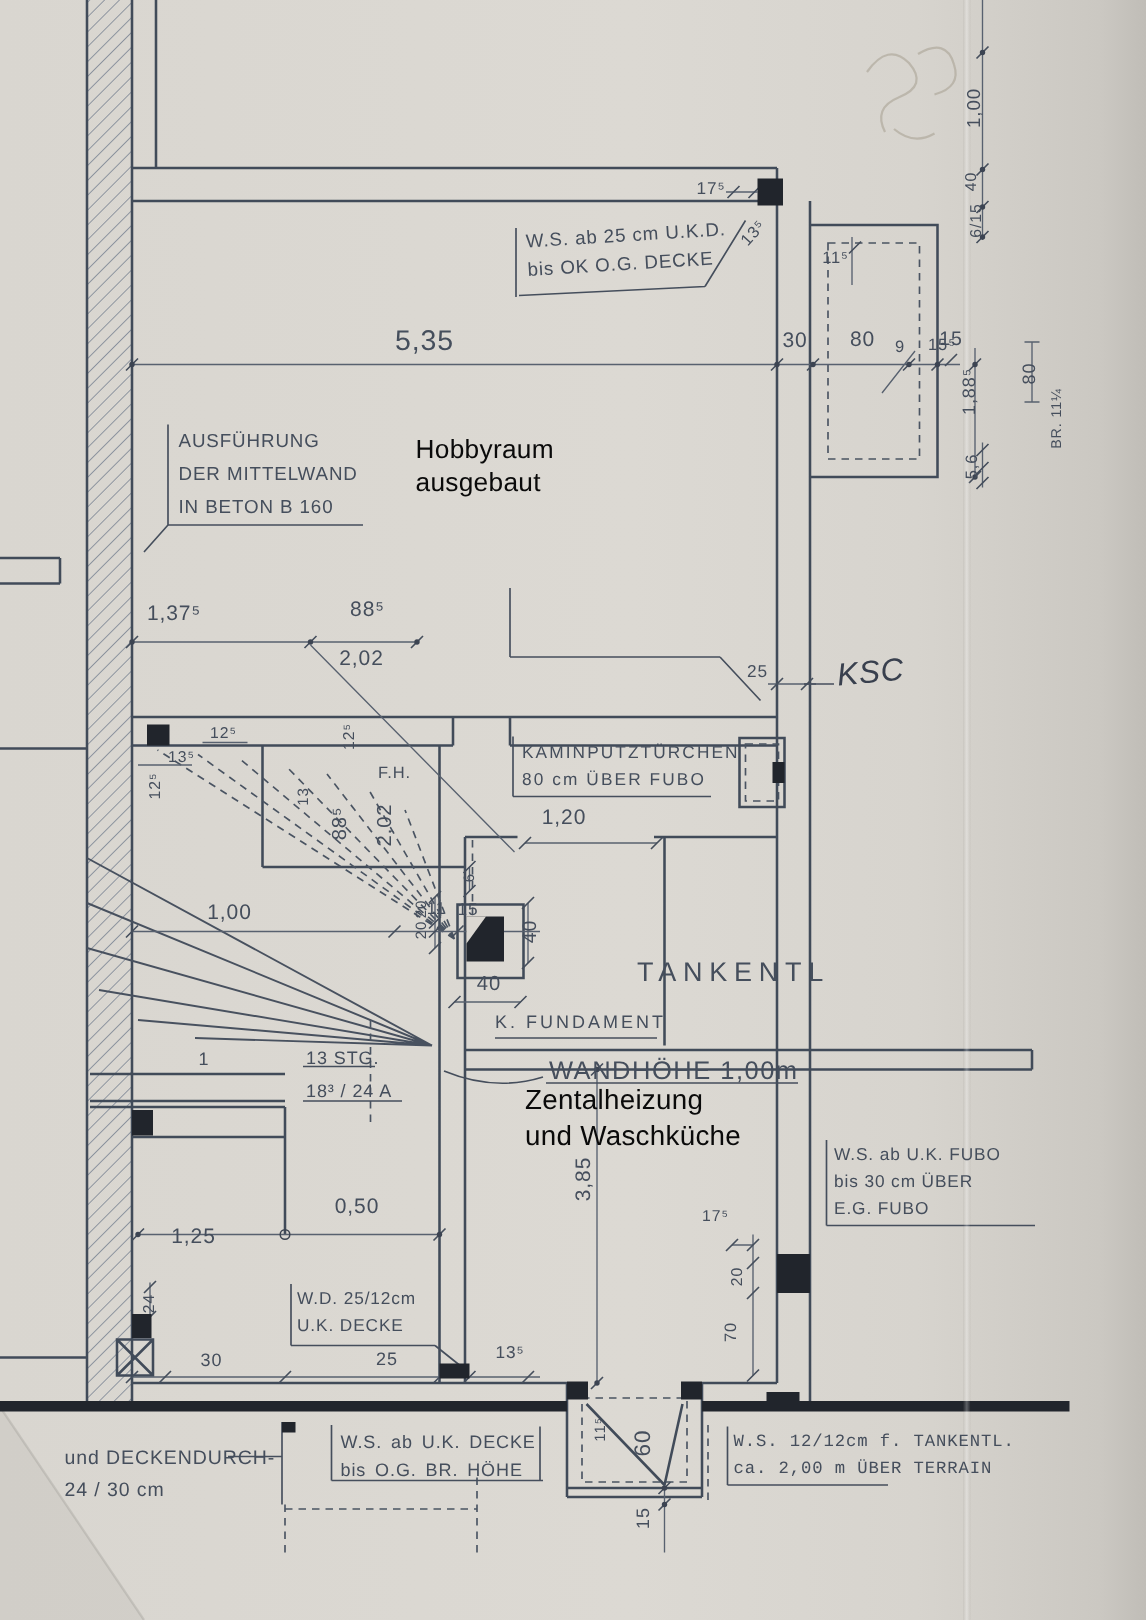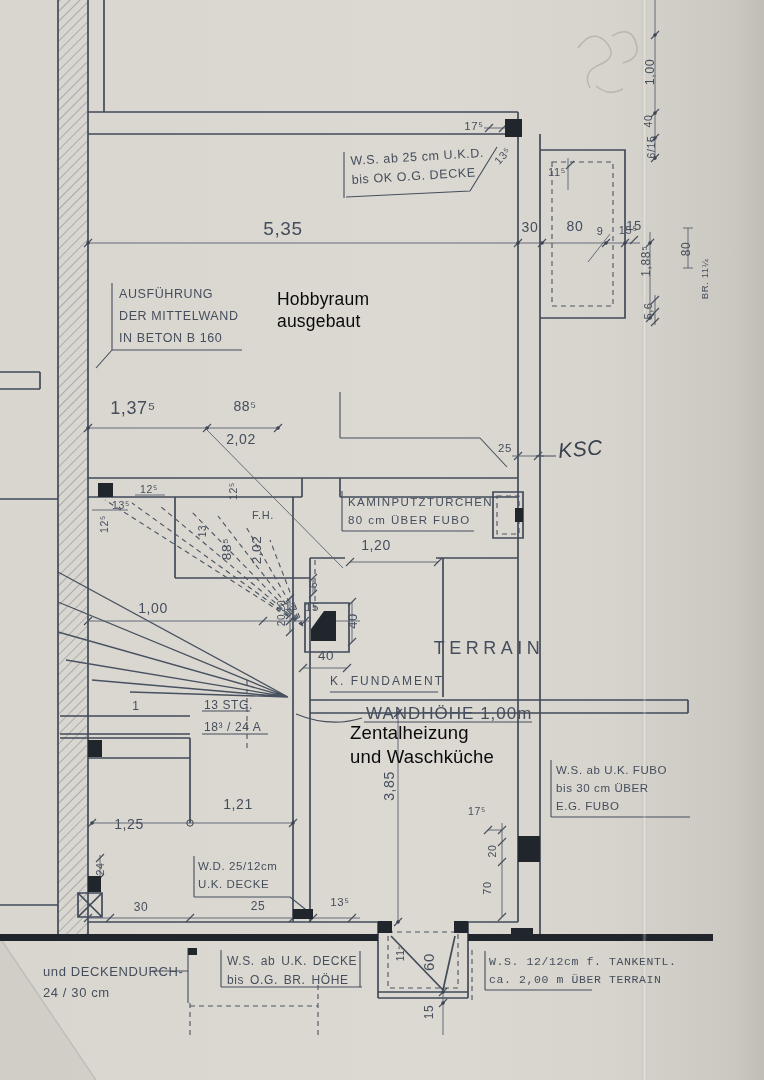--- a/index.html
+++ b/index.html
@@ -169,21 +169,21 @@
 bis OK O.G. DECKE</span>
 <span class="lbl n" style="left:119px;top:284px;font-size:12.5px;line-height:1.75;">AUSFÜHRUNG
 DER MITTELWAND
 IN BETON B 160</span>
 <span class="lbl ov" style="left:277px;top:288px;font-size:17.5px;position:absolute;">Hobbyraum
 ausgebaut</span>
 <span class="lbl it" style="left:558px;top:436px;font-size:21px;transform:rotate(-5deg);color:#39404e;">KSC</span>
 <span class="lbl n" style="left:348px;top:494px;font-size:11.5px;letter-spacing:1.4px;">KAMINPUTZTÜRCHEN
 80 cm ÜBER FUBO</span>
 <span class="lbl c" style="left:263px;top:516px;font-size:11px;">F.H.</span>
-<span class="lbl c" style="left:489px;top:649px;font-size:18px;letter-spacing:4.5px;">TERRAIN</span>
+<span class="lbl c" style="left:489px;top:649px;font-size:18px;letter-spacing:4.5px;">TANKENTL</span>
 <span class="lbl" style="left:330px;top:674px;font-size:12px;letter-spacing:2px;">K. FUNDAMENT</span>
 <span class="lbl" style="left:366px;top:704px;font-size:17px;letter-spacing:1px;">WANDHÖHE 1,00m</span>
 <span class="lbl ov" style="left:350px;top:721px;font-size:18.5px;">Zentalheizung
 und Waschküche</span>
 <span class="lbl n" style="left:204px;top:694px;font-size:12px;line-height:1.85;">13 STG.
 18³ / 24 A</span>
 <span class="lbl c" style="left:136px;top:706px;font-size:12px;">1</span>
 <span class="lbl n" style="left:198px;top:858px;font-size:11.5px;">W.D. 25/12cm
 U.K. DECKE</span>
 <span class="lbl n" style="left:556px;top:762px;font-size:11.5px;">W.S. ab U.K. FUBO
@@ -205,21 +205,21 @@
 <span class="lbl" style="left:503px;top:156px;font-size:11px;transform:translate(-50%,-50%) rotate(-48deg);position:absolute;">13⁵</span>
 <span class="lbl c" style="left:557px;top:173px;font-size:11px;">11⁵</span>
 <span class="lbl r" style="left:650px;top:72px;font-size:12.5px;">1,00</span>
 <span class="lbl r" style="left:648px;top:121px;font-size:10.5px;">40</span>
 <span class="lbl r" style="left:651px;top:147px;font-size:10.5px;">6/15</span>
 <span class="lbl c" style="left:628px;top:231px;font-size:11px;">15⁵</span>
 <span class="lbl r" style="left:646px;top:261px;font-size:12px;">1,88⁵</span>
 <span class="lbl r" style="left:686px;top:249px;font-size:12px;">80</span>
 <span class="lbl r" style="left:705px;top:279px;font-size:9.5px;">BR. 11¼</span>
 <span class="lbl r" style="left:649px;top:311px;font-size:11px;">5,6</span>
-<span class="lbl c" style="left:133px;top:409px;font-size:18px;">1,37⁵</span>
+<span class="lbl c" style="left:116px;top:409px;font-size:14px;">1,37⁵</span>
 <span class="lbl c" style="left:245px;top:406px;font-size:14px;">88⁵</span>
 <span class="lbl c" style="left:241px;top:439px;font-size:14px;">2,02</span>
 <span class="lbl c" style="left:505px;top:449px;font-size:11.5px;">25</span>
 <span class="lbl c" style="left:149px;top:489px;font-size:10.5px;">12⁵</span>
 <span class="lbl c" style="left:121px;top:505px;font-size:10.5px;">13⁵</span>
 <span class="lbl r" style="left:104px;top:524px;font-size:10.5px;">12⁵</span>
 <span class="lbl r" style="left:233px;top:491px;font-size:10.5px;">12⁵</span>
 <span class="lbl r" style="left:203px;top:531px;font-size:10px;">13</span>
 <span class="lbl r" style="left:227px;top:549px;font-size:13.5px;">88⁵</span>
 <span class="lbl r" style="left:257px;top:550px;font-size:13.5px;">2,02</span>
@@ -227,21 +227,21 @@
 <span class="lbl r" style="left:314px;top:585px;font-size:10px;">6</span>
 <span class="lbl r" style="left:282px;top:606px;font-size:10px;">20</span>
 <span class="lbl r" style="left:282px;top:620px;font-size:10px;">20</span>
 <span class="lbl r" style="left:353px;top:621px;font-size:13px;">40</span>
 <span class="lbl c" style="left:326px;top:656px;font-size:13.5px;">40</span>
 <span class="lbl c" style="left:153px;top:608px;font-size:14px;">1,00</span>
 <span class="lbl c" style="left:291px;top:607px;font-size:11.5px;">11</span>
 <span class="lbl c" style="left:312px;top:608px;font-size:11.5px;">15</span>
 <span class="lbl r" style="left:389px;top:786px;font-size:14px;">3,85</span>
 <span class="lbl c" style="left:129px;top:804px;font-size:14px;margin-top:20px;">1,25</span>
-<span class="lbl c" style="left:238px;top:804px;font-size:14px;">1,21</span>
+<span class="lbl c" style="left:238px;top:804px;font-size:14px;">0,50</span>
 <span class="lbl r" style="left:100px;top:869px;font-size:10.5px;">24</span>
 <span class="lbl c" style="left:141px;top:907px;font-size:12px;">30</span>
 <span class="lbl c" style="left:258px;top:906px;font-size:12px;">25</span>
 <span class="lbl c" style="left:340px;top:903px;font-size:11.5px;">13⁵</span>
 <span class="lbl c" style="left:477px;top:811px;font-size:10.5px;">17⁵</span>
 <span class="lbl r" style="left:492px;top:851px;font-size:10.5px;">20</span>
 <span class="lbl r" style="left:488px;top:888px;font-size:11px;">70</span>
 <span class="lbl r" style="left:401px;top:953px;font-size:10px;">11⁵</span>
 <span class="lbl r" style="left:429px;top:962px;font-size:15px;">60</span>
 <span class="lbl r" style="left:429px;top:1012px;font-size:12px;">15</span>

